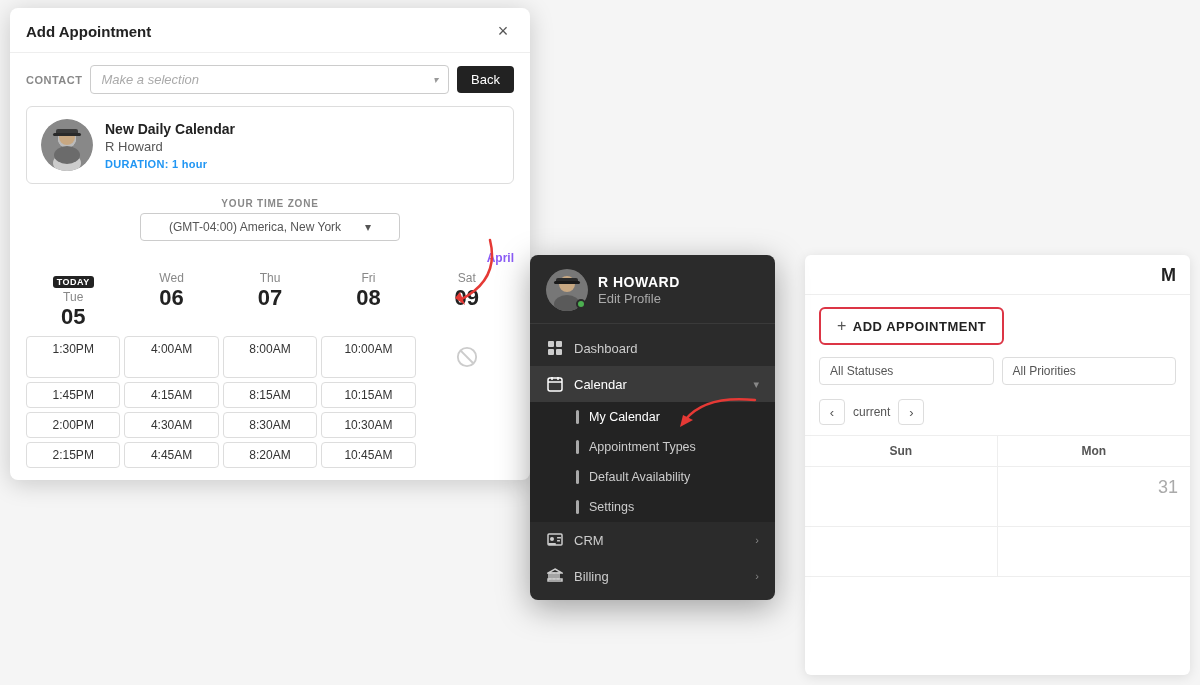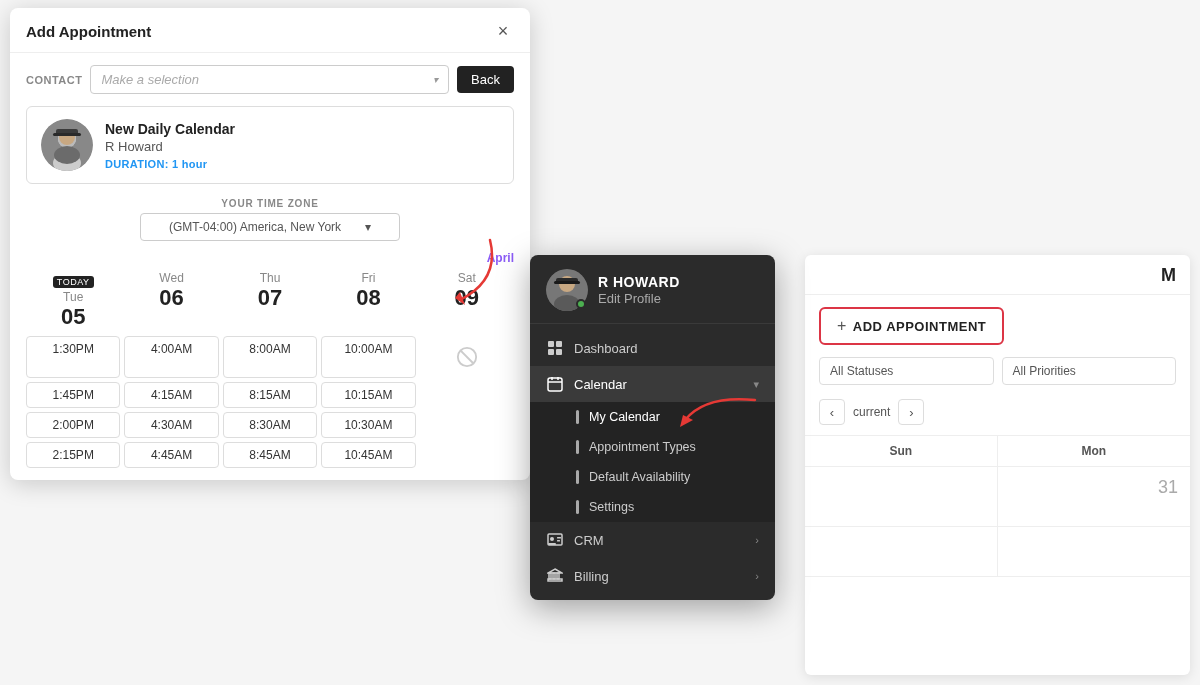--- a/index.html
+++ b/index.html
@@ -179,21 +179,21 @@
     .day-col .day-num {
       font-size: 22px;
       font-weight: 700;
       color: #222;
       line-height: 1.2;
     }
     .day-col.today-col .today-badge {
       background: #222;
       color: #fff;
       font-size: 9px;
-      font-weight: 400;
+      font-weight: 700;
       border-radius: 3px;
       padding: 1px 4px;
       letter-spacing: 0.5px;
       display: inline-block;
       margin-bottom: 2px;
     }
 
     .time-slots {
       display: grid;
       grid-template-columns: repeat(5, 1fr);
@@ -548,21 +548,21 @@
       <div></div>
 
       <div class="time-slot">2:00PM</div>
       <div class="time-slot">4:30AM</div>
       <div class="time-slot">8:30AM</div>
       <div class="time-slot">10:30AM</div>
       <div></div>
 
       <div class="time-slot">2:15PM</div>
       <div class="time-slot">4:45AM</div>
-      <div class="time-slot">8:45AM</div>
+      <div class="time-slot">8:20AM</div>
       <div class="time-slot">10:45AM</div>
       <div></div>
     </div>
   </div>
 </div>
 
 <div class="sidebar-dropdown">
 
   <div class="sidebar-profile">
     <div class="sidebar-avatar-wrap">

